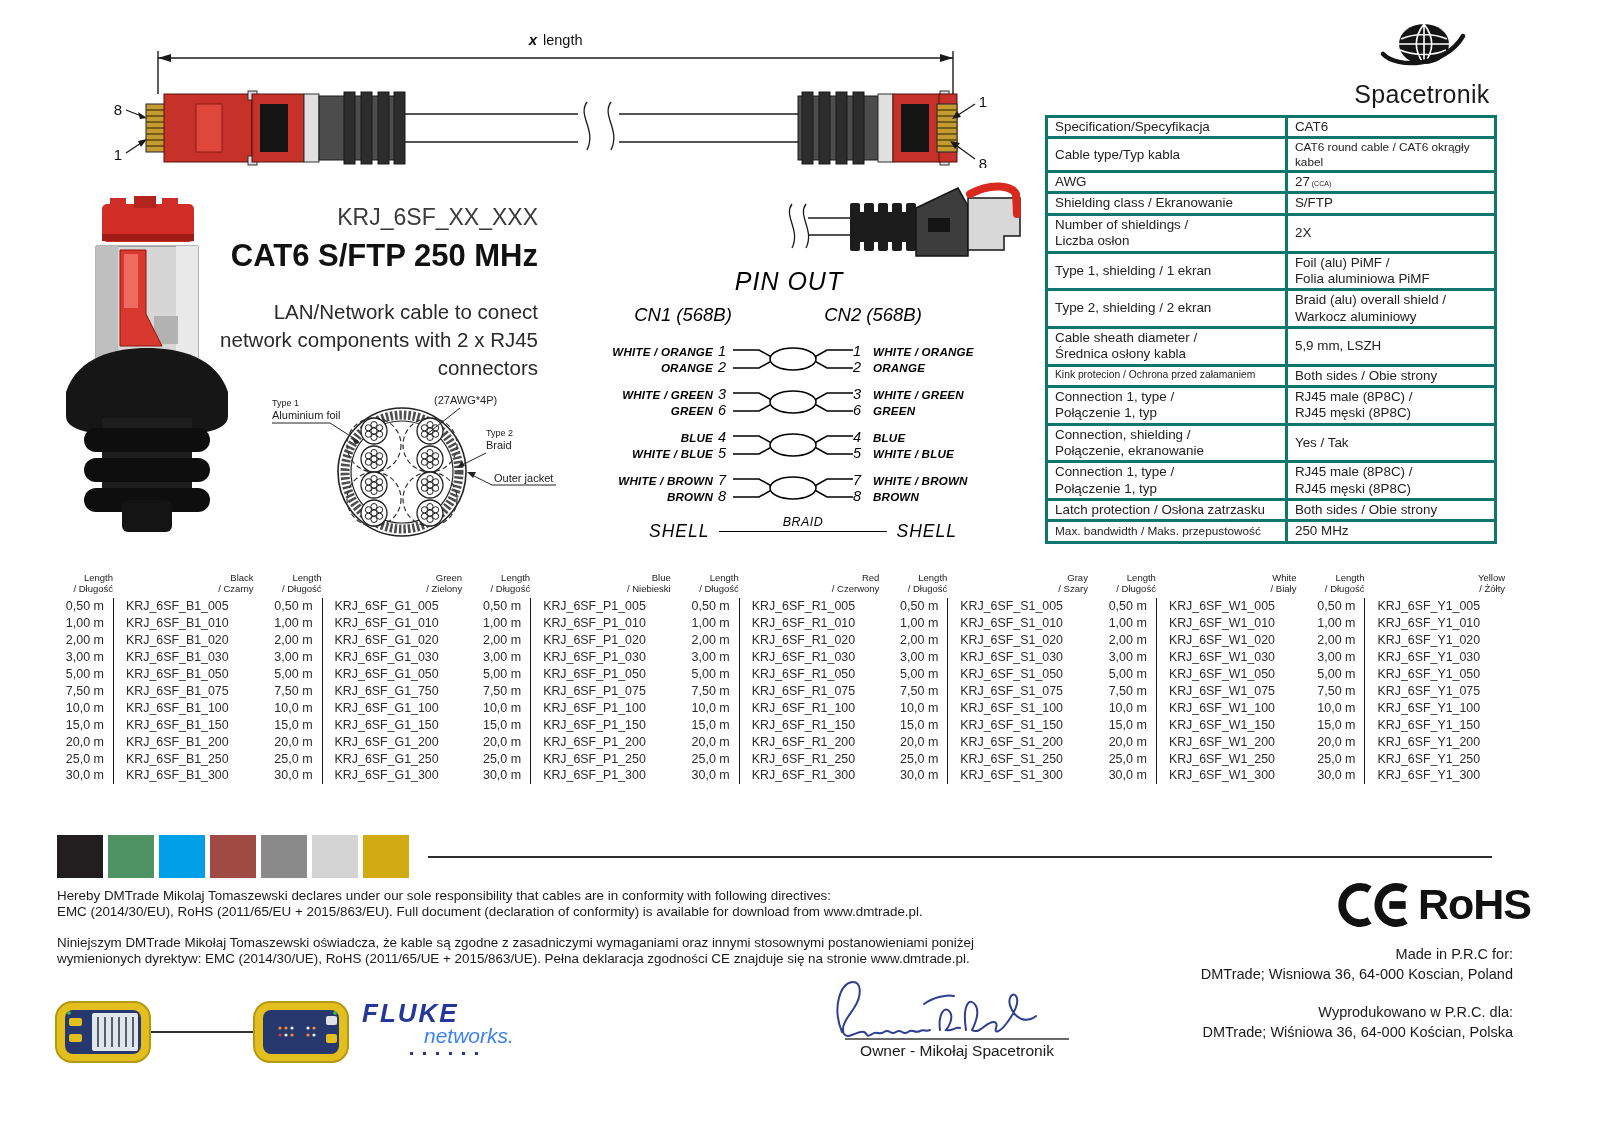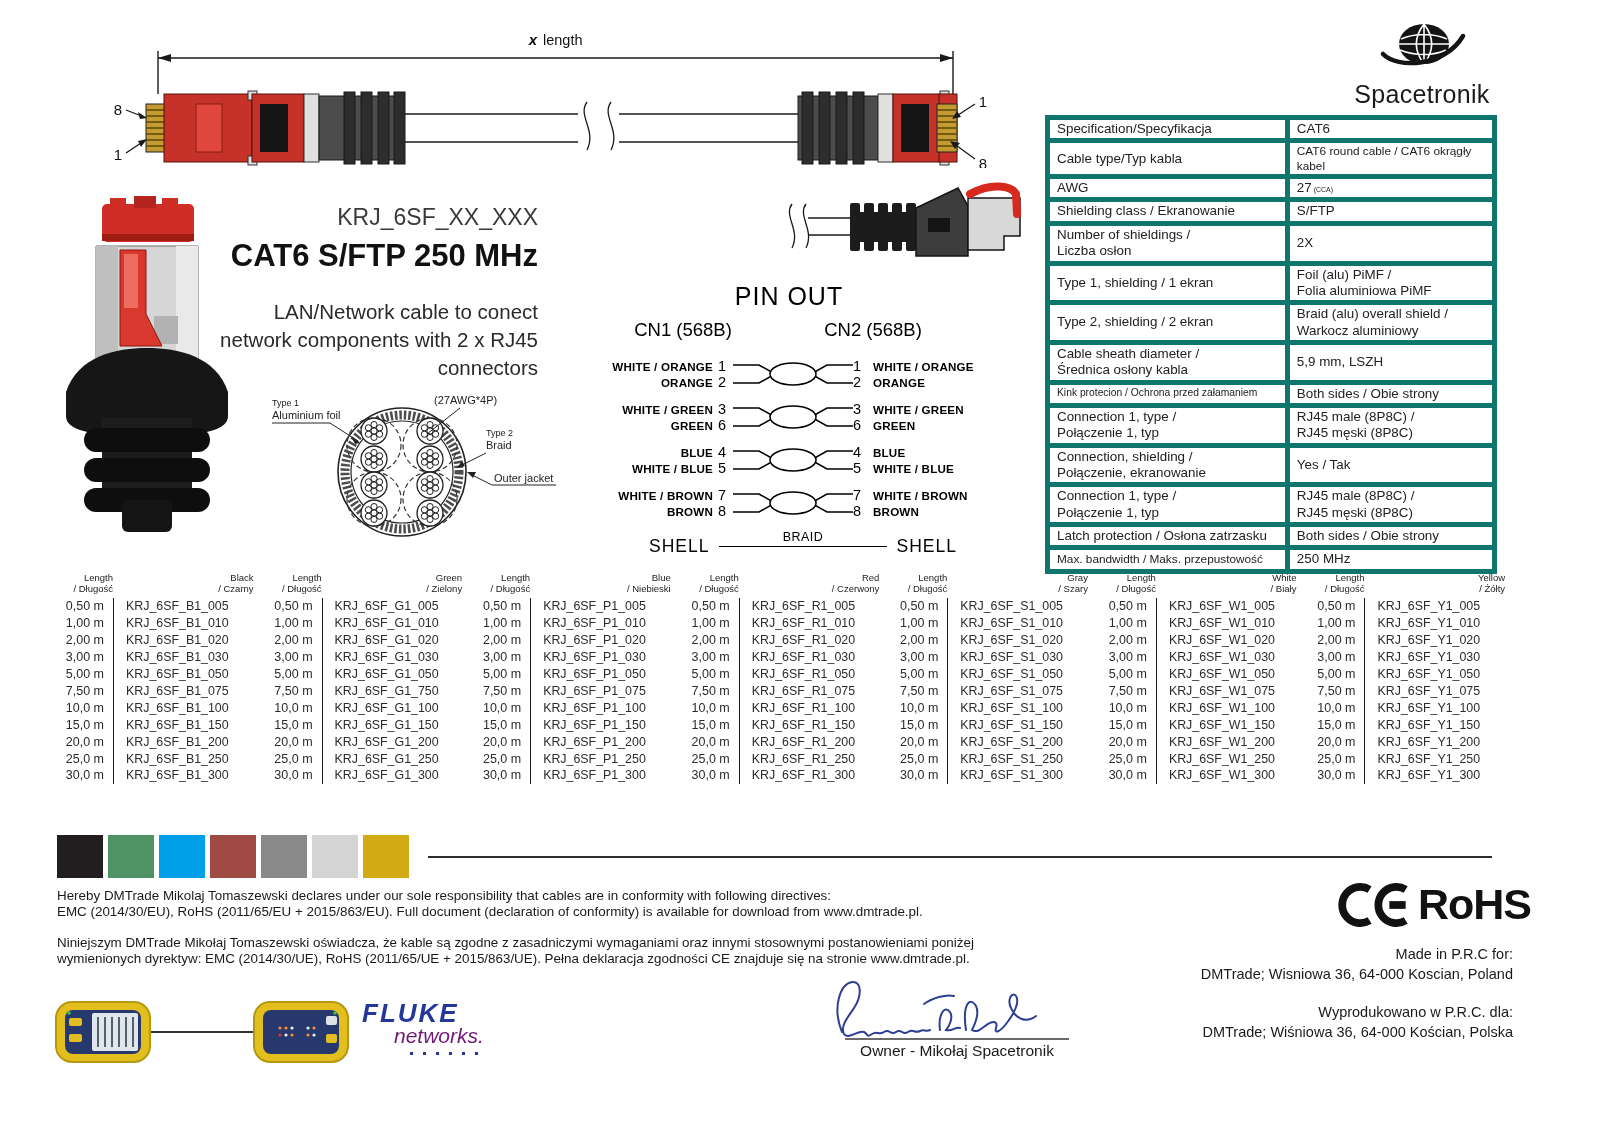--- a/index.html
+++ b/index.html
@@ -29,21 +29,21 @@
   .ptitle{font-size:31px;font-weight:bold;color:#111;margin-bottom:24px;}
   .pdesc{font-size:20.5px;line-height:28px;color:#2a2a2a;white-space:pre-line;}
 
   
   #crosssec{left:262px;top:392px;}
   .cs-sm{font-size:9px;fill:#222;}
   .cs-md{font-size:11px;fill:#222;}
   .dash{fill:none;stroke:#333;stroke-width:1.2;stroke-dasharray:5,3;}
 
   
-  #pinout{left:563px;top:282px;width:452px;}
+  #pinout{left:563px;top:267px;width:452px;font-style:italic;}
   .po-title{text-align:center;font-size:25px;color:#000;letter-spacing:1px;}
   .po-heads{position:relative;height:28px;margin-top:8px;font-size:18.5px;color:#000;}
   .po-cn1{position:absolute;left:30px;width:180px;text-align:center;}
   .po-cn2{position:absolute;left:220px;width:180px;text-align:center;}
   .pairs{margin-top:10px;}
   .pair{display:flex;align-items:center;margin-bottom:9px;}
   .pleft{width:170px;}
   .pright{width:158px;}
   .wrow{display:flex;justify-content:flex-end;align-items:center;height:16px;}
   .wrowR{display:flex;justify-content:flex-start;align-items:center;height:16px;}
@@ -52,21 +52,21 @@
   .wpinL{width:15px;margin-left:5px;text-align:left;}
   .wpinR{width:14px;margin-right:6px;text-align:left;}
   .cross{width:120px;height:34px;flex:none;}
   .po-shell{display:flex;align-items:center;margin:16px 58px 0 86px;gap:10px;font-size:17.5px;letter-spacing:1px;color:#000;}
   .shell-line{flex:1;position:relative;border-top:1.6px solid #000;height:0;}
   .braid{position:absolute;left:50%;top:-17px;transform:translateX(-50%);font-size:12.5px;letter-spacing:.5px;}
 
   
   #specwrap{left:1045px;top:115px;}
   table.spec{border-collapse:collapse;width:452px;color:#222;}
-  .spec td{border:5px solid #0f766e;padding:1px 7px;line-height:1.22;font-size:13.4px;
+  .spec td{border:3px solid #0f766e;padding:1px 7px;line-height:1.22;font-size:13.4px;
            vertical-align:middle;white-space:pre-line;}
   .spec td.slabel{width:236px;}
   .spec td.sval{width:216px;}
   .spec .xs{font-size:10.3px;}
   .spec .s{font-size:11.8px;}
   .spec .vsm{font-size:11.8px;}
   .suffix{font-size:7px;}
 
   
   #parts{left:55px;top:572px;width:1460px;display:flex;}
@@ -93,21 +93,21 @@
   #rohs{left:1418px;top:880px;font-size:43px;font-weight:bold;color:#111;letter-spacing:-1px;}
 
   
   #madein{left:1015px;top:944px;width:498px;text-align:right;font-size:14.5px;line-height:20px;color:#1a1a1a;}
   #madein .blk{margin-bottom:18px;}
 
   
   #testers{left:52px;top:992px;}
   #fluke{left:362px;top:998px;width:180px;}
   .fluke-brand{font-size:26px;font-weight:bold;font-style:italic;color:#25379b;letter-spacing:2px;}
-  .fluke-sub{font-size:21px;font-style:italic;color:#701a75;margin:-5px 0 0 32px;}
+  .fluke-sub{font-size:21px;font-style:italic;color:#3b82f6;margin:-5px 0 0 62px;}
   .fluke-dots{margin:4px 0 0 48px;display:flex;gap:10px;}
   .fdot{width:3px;height:3px;background:#25379b;display:block;}
 
   
   #sig{left:828px;top:976px;}
   #sigline{left:845px;top:1038px;width:224px;height:2px;background:#6b6b6b;}
   #sigcap{left:820px;top:1042px;width:274px;text-align:center;font-size:15.5px;color:#1a1a1a;}
 </style>
 </head>
 <body>

